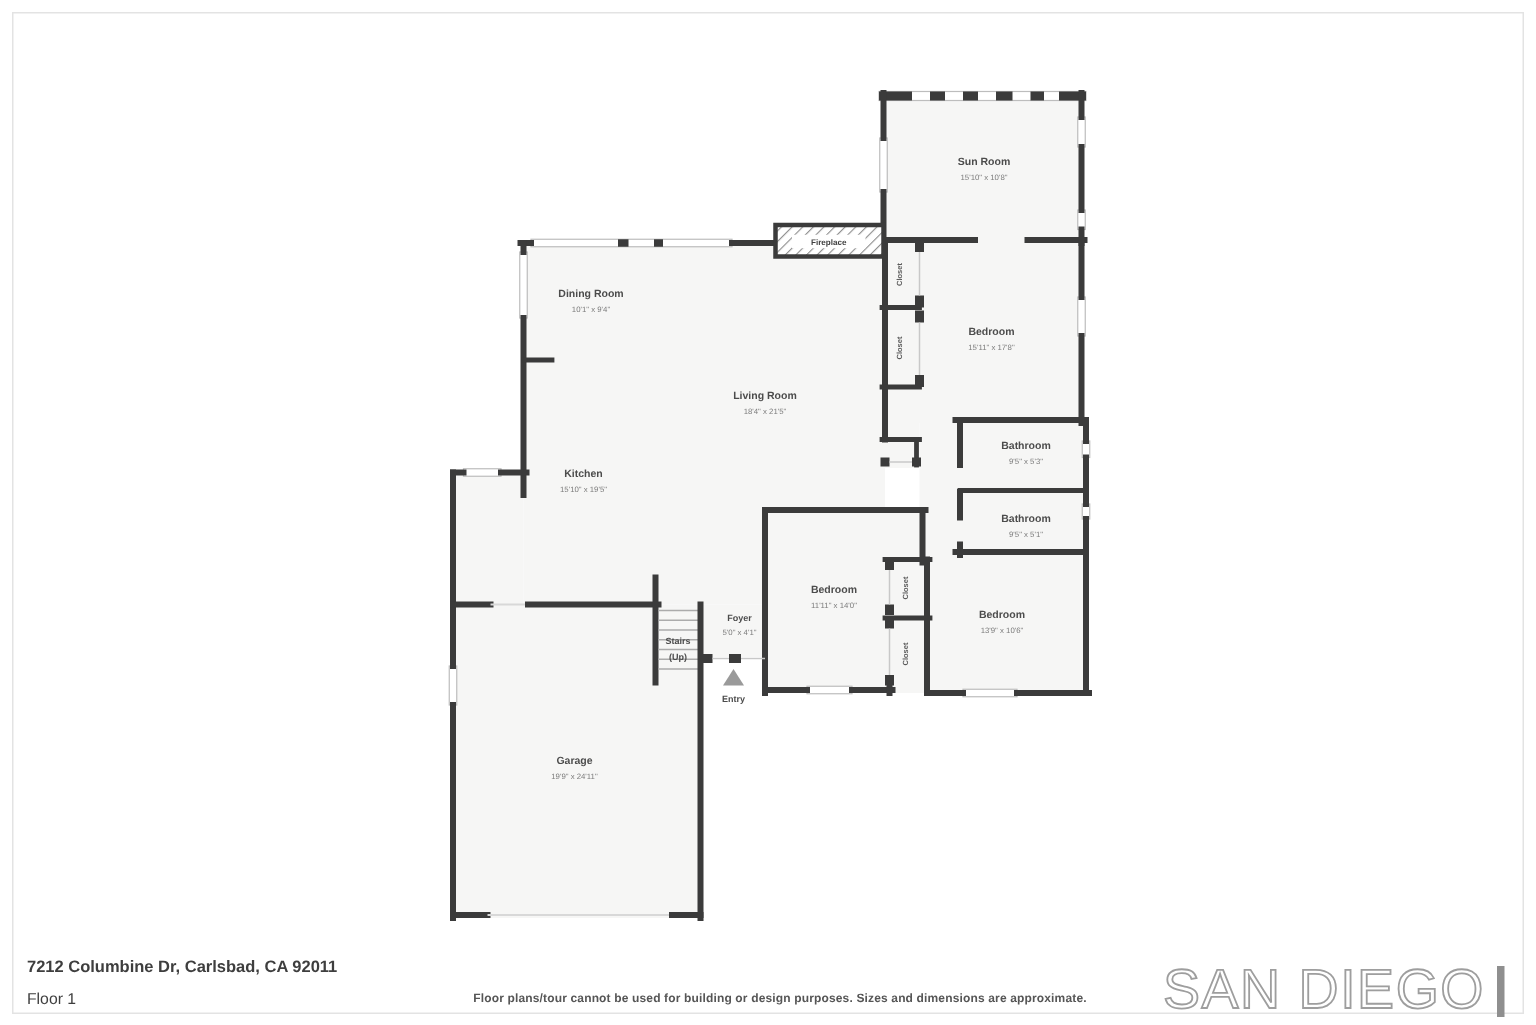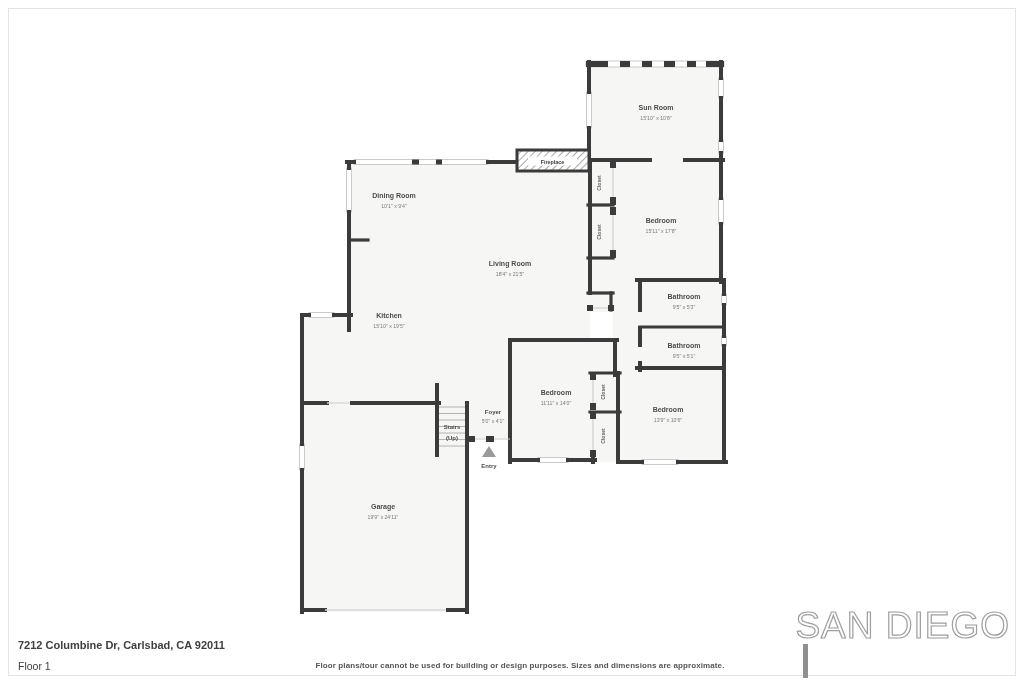--- a/index.html
+++ b/index.html
@@ -27,21 +27,21 @@
   .rtiny{font:600 5.4px "Liberation Sans",sans-serif;fill:#3f3f3f;text-anchor:middle;}
   .closet{font:600 5px "Liberation Sans",sans-serif;fill:#5a5a5a;text-anchor:middle;}
   
   .addr{position:absolute;left:18px;top:639px;font-size:11px;font-weight:bold;color:#3e3e3e;}
   .floorlbl{position:absolute;left:18px;top:660px;font-size:10.5px;font-weight:normal;color:#3e3e3e;}
   .disclaimer{
     position:absolute;left:520px;top:661px;transform:translateX(-50%);
     font-size:8px;font-weight:bold;color:#565656;white-space:nowrap;letter-spacing:.1px;
   }
   .logo{
-    position:absolute;right:14px;bottom:5px;display:flex;align-items:flex-start;flex-direction:column;
+    position:absolute;right:14px;bottom:5px;display:flex;align-items:flex-end;
   }
   .logo-primary,.logo-secondary{
     font-size:37px;line-height:1;letter-spacing:1px;font-weight:400;
     color:#ffffff;-webkit-text-stroke:1.2px #9e9e9e;
   }
   .logo-secondary{-webkit-text-stroke:1.2px #b9b9b9;}
   .logo-bar{width:5px;height:34px;background:#8f8f8f;margin:0 7px 0 8px;}
 </style>
 </head>
 <body>

